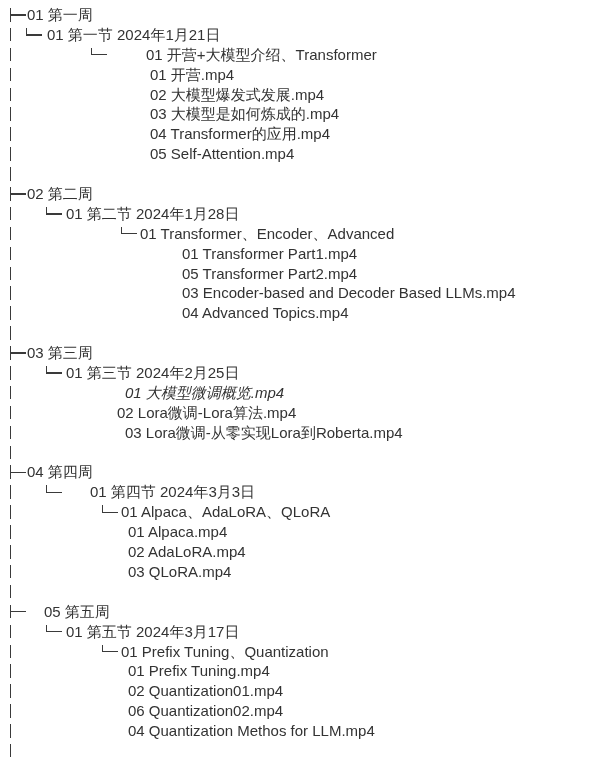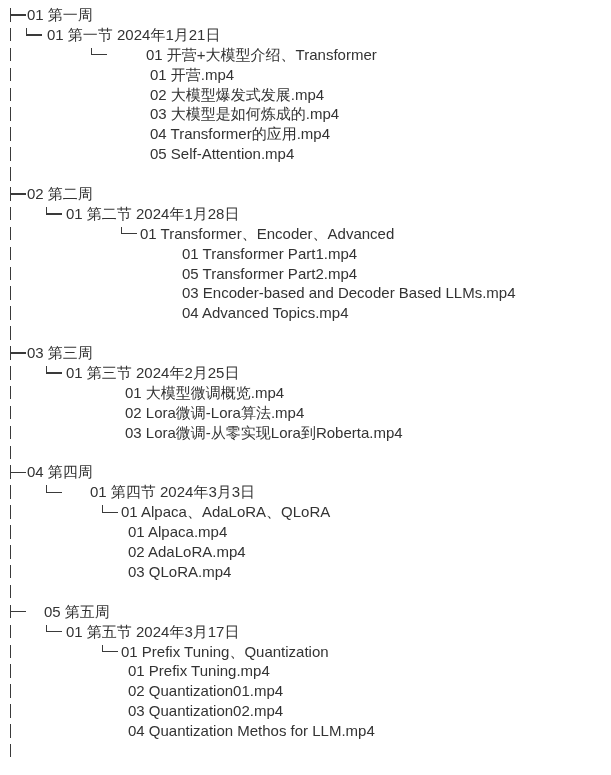--- a/index.html
+++ b/index.html
@@ -167,27 +167,27 @@
       <span class="g last" style="left: 46px;">
         <i class="v"></i>
         <i class="h"></i>
       </span>
       <span class="lbl" style="left: 66px;">01 第三节 2024年2月25日</span>
     </div>
     <div class="line">
       <span class="g pipe" style="left: 10px;">
         <i class="v"></i>
       </span>
-      <span class="lbl" style="left: 125px;">01 大模型微调概览.mp4</span>
-    </div>
-    <div class="line">
-      <span class="g pipe" style="left: 10px;">
-        <i class="v"></i>
-      </span>
-      <span class="lbl" style="left: 125px;">02 Lora微调-Lora算法.mp4</span>
+      <span class="lbl" style="left: 125px; font-style: italic;">01 大模型微调概览.mp4</span>
+    </div>
+    <div class="line">
+      <span class="g pipe" style="left: 10px;">
+        <i class="v"></i>
+      </span>
+      <span class="lbl" style="left: 117px;">02 Lora微调-Lora算法.mp4</span>
     </div>
     <div class="line">
       <span class="g pipe" style="left: 10px;">
         <i class="v"></i>
       </span>
       <span class="lbl" style="left: 125px;">03 Lora微调-从零实现Lora到Roberta.mp4</span>
     </div>
     <div class="line">
       <span class="g pipe" style="left: 10px;">
         <i class="v"></i>
@@ -279,21 +279,21 @@
     <div class="line">
       <span class="g pipe" style="left: 10px;">
         <i class="v"></i>
       </span>
       <span class="lbl" style="left: 128px;">02 Quantization01.mp4</span>
     </div>
     <div class="line">
       <span class="g pipe" style="left: 10px;">
         <i class="v"></i>
       </span>
-      <span class="lbl" style="left: 128px;">03 Quantization02.mp4</span>
+      <span class="lbl" style="left: 128px;">06 Quantization02.mp4</span>
     </div>
     <div class="line">
       <span class="g pipe" style="left: 10px;">
         <i class="v"></i>
       </span>
       <span class="lbl" style="left: 128px;">04 Quantization Methos for LLM.mp4</span>
     </div>
     <div class="line">
       <span class="g pipe" style="left: 10px;">
         <i class="v"></i>

